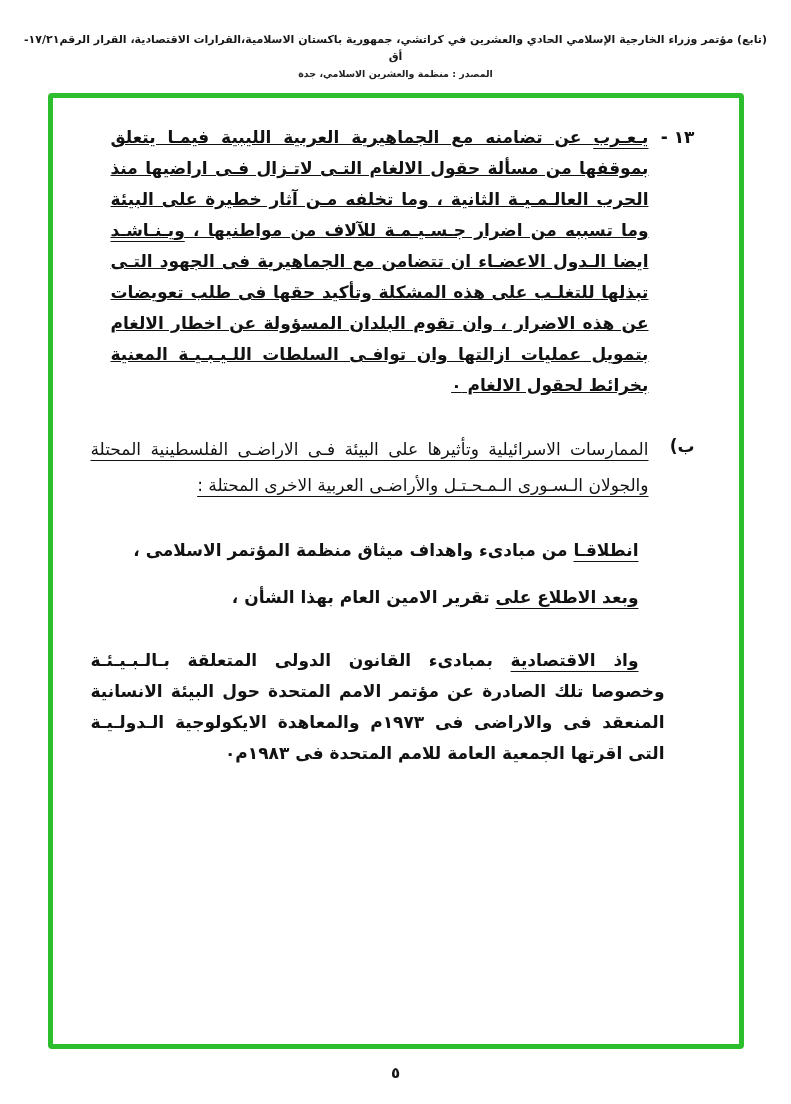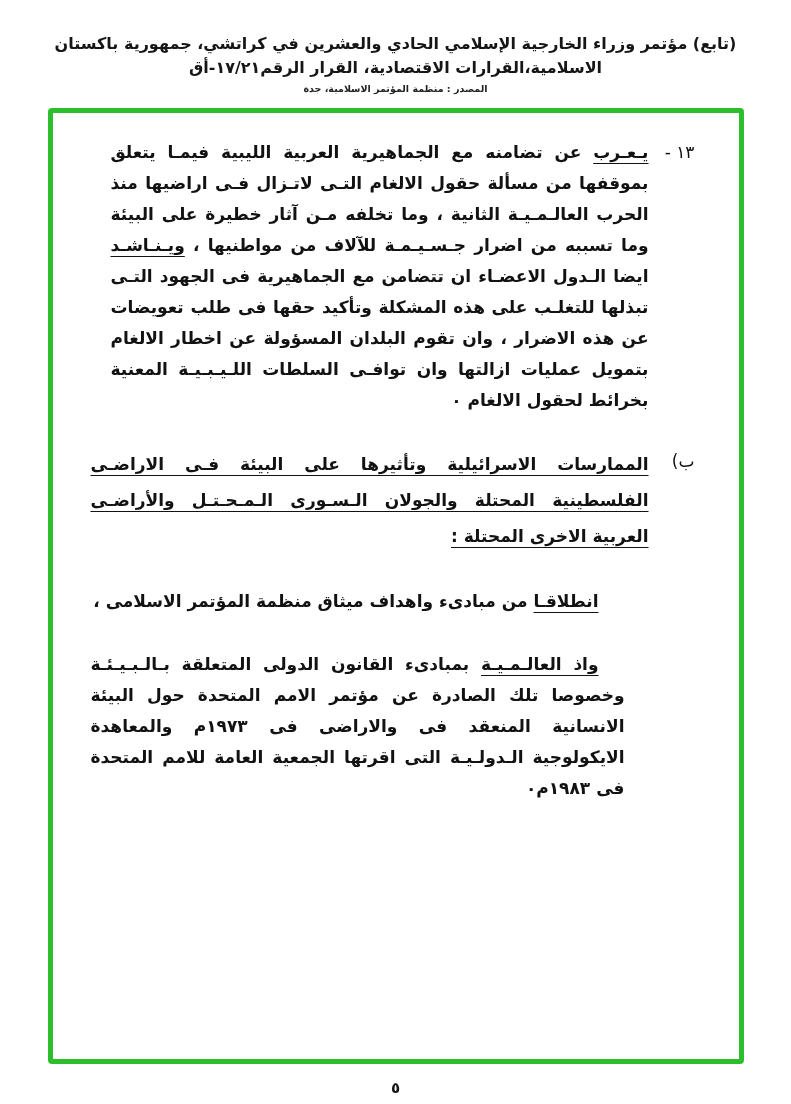--- a/index.html
+++ b/index.html
@@ -15,21 +15,21 @@
     font-family: "DejaVu Sans", sans-serif;
     color: #161616;
   }
   
   .doc-header {
     direction: rtl;
     text-align: center;
     padding-top: 32px;
   }
   .doc-header .h1 {
-    font-size: 16px;
+    font-size: 11px;
     font-weight: bold;
     line-height: 1.5;
     padding: 0 18px;
   }
   .doc-header .h2 {
     font-size: 9.5px;
     font-weight: bold;
     margin-top: 3px;
     color: #222;
   }
@@ -53,40 +53,41 @@
     font-weight: 600;
     color: #121212;
   }
   
   .item {
     display: flex;
     align-items: flex-start;
   }
   .item .marker {
     flex: 0 0 46px;
-    font-weight: normal;
+    font-weight: bold;
     white-space: nowrap;
   }
   .item .ptext {
     flex: 1 1 auto;
     margin: 0;
   }
   .item-13 .ptext {
     margin-left: 20px;
+    text-decoration: underline;
   }
   .section-heading {
     margin-top: 30px;
   }
   .section-heading .ptext {
-    font-weight: bold;
+    font-weight: normal;
     line-height: 36px;
   }
   
   .pre {
-    margin: 0 70px 0 0;
+    margin: 0 30px 0 0;
     text-indent: 26px;
   }
   .gap-lg { margin-top: 32px; }
   .gap-md { margin-top: 16px; }
   .u {
     text-decoration: underline;
     text-underline-offset: 5px;
     text-decoration-thickness: 1.4px;
   }
   
@@ -100,40 +101,41 @@
     font-weight: bold;
   }
 </style>
 </head>
 <body>
 
 <div class="page">
 
   <header class="doc-header">
     <div class="h1">(تابع) مؤتمر وزراء الخارجية الإسلامي الحادي والعشرين في كراتشي، جمهورية باكستان الاسلامية،القرارات الاقتصادية، القرار الرقم١٧/٢١-أق</div>
-    <div class="h2">المصدر : منظمة المؤتمر الاسلامية، جدة</div>
+    <div class="h2">المصدر : منظمة والعشرين الاسلامي، جدة</div>
   </header>
 
   <main class="frame" style="border-color: rgb(45, 190, 45);">
     <div class="content">
 
       <section class="item item-13">
         <span class="marker">١٣ -</span>
         <p class="ptext"><span class="u">يـعـرب</span><span> عن تضامنه مع الجماهيرية العربية الليبية فيمـا يتعلق بموقفها من مسألة حقول الالغام التـى لاتـزال فـى اراضيها منذ الحرب العالـمـيـة الثانية ، وما تخلفه مـن آثار خطيرة على البيئة وما تسببه من اضرار جـسـيـمـة للآلاف من مواطنيها ، </span><span class="u">ويـنـاشـد</span><span> ايضا الـدول الاعضـاء ان تتضامن مع الجماهيرية فى الجهود التـى تبذلها للتغلـب على هذه المشكلة وتأكيد حقها فى طلب تعويضات عن هذه الاضرار ، وان تقوم البلدان المسؤولة عن اخطار الالغام بتمويل عمليات ازالتها وان توافـى السلطات اللـيـبـيـة المعنية بخرائط لحقول الالغام ٠</span></p>
       </section>
 
       <section class="item section-heading">
         <span class="marker">ب)</span>
         <p class="ptext"><span class="u">الممارسات الاسرائيلية وتأثيرها على البيئة فـى الاراضـى الفلسطينية المحتلة والجولان الـسـورى الـمـحـتـل والأراضـى العربية الاخرى المحتلة :</span></p>
       </section>
 
       <p class="pre gap-lg"><span class="u">انطلاقـا</span><span> من مبادىء واهداف ميثاق منظمة المؤتمر الاسلامى ،</span></p>
 
+      <p class="pre gap-md"><span class="u">وبعد الاطلاع على</span><span> تقرير الامين العام بهذا الشأن ،</span></p>
 
-      <p class="pre gap-lg"><span class="u">واذ العالـمـيـة</span><span> بمبادىء القانون الدولى المتعلقة بـالـبـيـئـة وخصوصا تلك الصادرة عن مؤتمر الامم المتحدة حول البيئة الانسانية المنعقد فى والاراضى فى ١٩٧٣م والمعاهدة الايكولوجية الـدولـيـة التى اقرتها الجمعية العامة للامم المتحدة فى ١٩٨٣م٠</span></p>
+      <p class="pre gap-lg"><span class="u">واذ الاقتصادية</span><span> بمبادىء القانون الدولى المتعلقة بـالـبـيـئـة وخصوصا تلك الصادرة عن مؤتمر الامم المتحدة حول البيئة الانسانية المنعقد فى والاراضى فى ١٩٧٣م والمعاهدة الايكولوجية الـدولـيـة التى اقرتها الجمعية العامة للامم المتحدة فى ١٩٨٣م٠</span></p>
 
 
     </div>
   </main>
 
   <footer class="pagefoot">
     <span class="pagenum">٥</span>
   </footer>
 
 </div>

